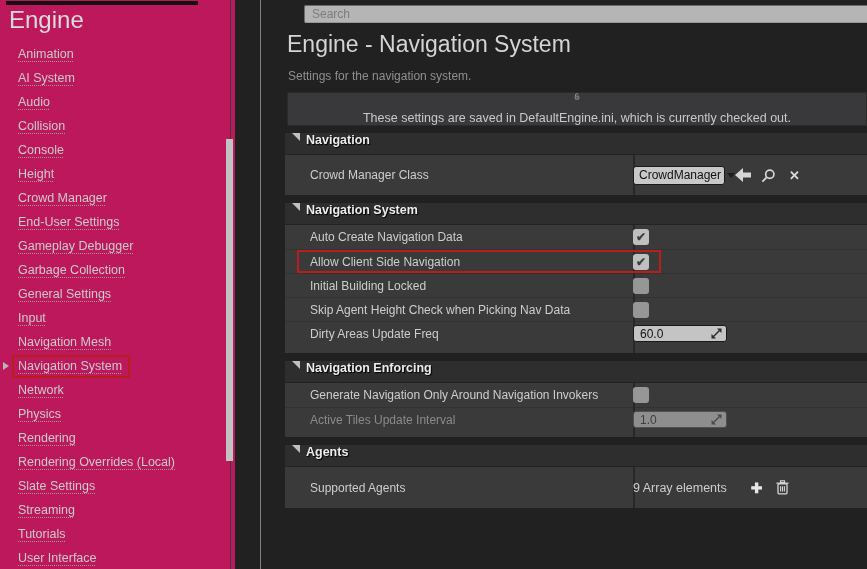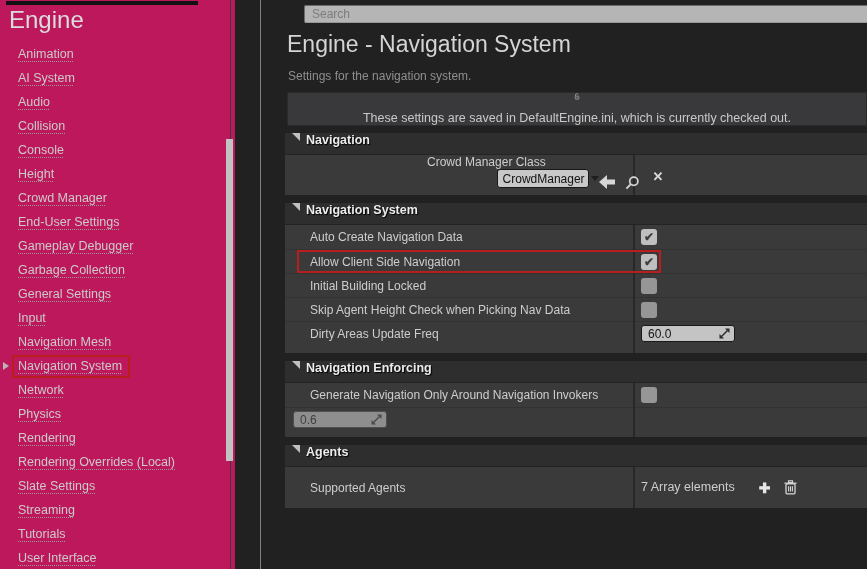--- a/index.html
+++ b/index.html
@@ -40,24 +40,24 @@
   .sec-header { height:22px; background:#2e2e2e; border-bottom:1px solid #232323;
                 display:flex; padding-left:7px; gap:6px; }
   .sec-arrow { width:0; height:0; border-left:8px solid transparent; border-top:8px solid #c0c0c0; }
   .sec-title { font-size:12.5px; font-weight:bold; color:#ececec; text-shadow:1px 1px 1px #000; }
   .sec-body { position:relative; background:#3a3a3a; }
   .sec-body::after { content:""; position:absolute; left:348px; top:0; bottom:0; width:2px; background:#272727; }
   .sec-body.pb8 { padding-bottom:8px; } .sec-body.pb6 { padding-bottom:6px; }
 
   .row { display:flex; align-items:center; height:24px; position:relative; }
   .row + .row { border-top:1px solid #323232; }
-  .row.h40 { height:40px;flex-direction:column; } .row.h41 { height:41px; }
+  .row.h40 { height:40px; } .row.h41 { height:41px; }
   .row .lbl { width:348px; flex-shrink:0; padding-left:25px; font-size:12px; color:#cdcdcd; }
   .row.disabled .lbl { color:#8a8a8a; }
-  .row .val { display:flex; padding-left:8px; flex:1; position:relative; z-index:1; }
+  .row .val { display:flex; align-items:center; flex:1; position:relative; z-index:1; }
   .hl-box { position:absolute; left:12px; top:0; width:364px; height:100%;
             border:2px solid var(--red); pointer-events:none; z-index:2; }
 
   .cb { width:16px; height:16px; border-radius:3px; background:#969696;
         display:flex; align-items:center; justify-content:center; cursor:pointer; }
   .cb.checked { background:#bfbfbf; }
   .cb .glyph { display:none; font-size:12px; font-weight:bold; color:#3d3d3d; line-height:1; }
   .cb.checked .glyph { display:block; }
 
   .combo { height:19px; background:#c8c8c8; border:1px solid #191919; border-radius:3px;
@@ -266,44 +266,45 @@
           <span class="sec-title">Navigation Enforcing</span>
         </div>
         <div class="sec-body pb6">
           <div class="row">
             <div class="lbl">Generate Navigation Only Around Navigation Invokers</div>
             <div class="val">
               <span class="cb"></span>
             </div>
           </div>
           <div class="row disabled">
+            <div class="lbl">Active Tiles Update Interval</div>
             <div class="val">
               <div class="numbox off w94">
-                <span>0.6</span>
+                <span>1.0</span>
                 <svg width="11" height="11" viewBox="0 0 11 11">
                   <path d="M10.5 0.5 L10.5 5 L6 0.5 Z" fill="#4a4a4a"></path>
                   <path d="M0.5 10.5 L0.5 6 L5 10.5 Z" fill="#4a4a4a"></path>
                   <line x1="2.5" y1="8.5" x2="8.5" y2="2.5" stroke="#4a4a4a" stroke-width="1.4"></line>
                 </svg>
               </div>
             </div>
           </div>
         </div>
       </div>
 
       <div class="section">
         <div class="sec-header">
           <span class="sec-arrow"></span>
           <span class="sec-title">Agents</span>
         </div>
         <div class="sec-body">
           <div class="row h41">
             <div class="lbl">Supported Agents</div>
             <div class="val">
-              <span class="val-text">7 Array elements</span>
+              <span class="val-text">9 Array elements</span>
               <span class="plus">✚</span>
               <span class="trash">
                 <svg width="13" height="15" viewBox="0 0 13 15">
                   <rect x="2" y="3.8" width="9" height="10" rx="1" fill="none" stroke="#d6d6d6" stroke-width="1.3"></rect>
                   <line x1="0.5" y1="3.2" x2="12.5" y2="3.2" stroke="#d6d6d6" stroke-width="1.3"></line>
                   <rect x="4.5" y="0.8" width="4" height="1.8" fill="none" stroke="#d6d6d6" stroke-width="1.1"></rect>
                   <line x1="4.6" y1="6.3" x2="4.6" y2="11.6" stroke="#d6d6d6" stroke-width="1.1"></line>
                   <line x1="6.5" y1="6.3" x2="6.5" y2="11.6" stroke="#d6d6d6" stroke-width="1.1"></line>
                   <line x1="8.4" y1="6.3" x2="8.4" y2="11.6" stroke="#d6d6d6" stroke-width="1.1"></line>
                 </svg>

